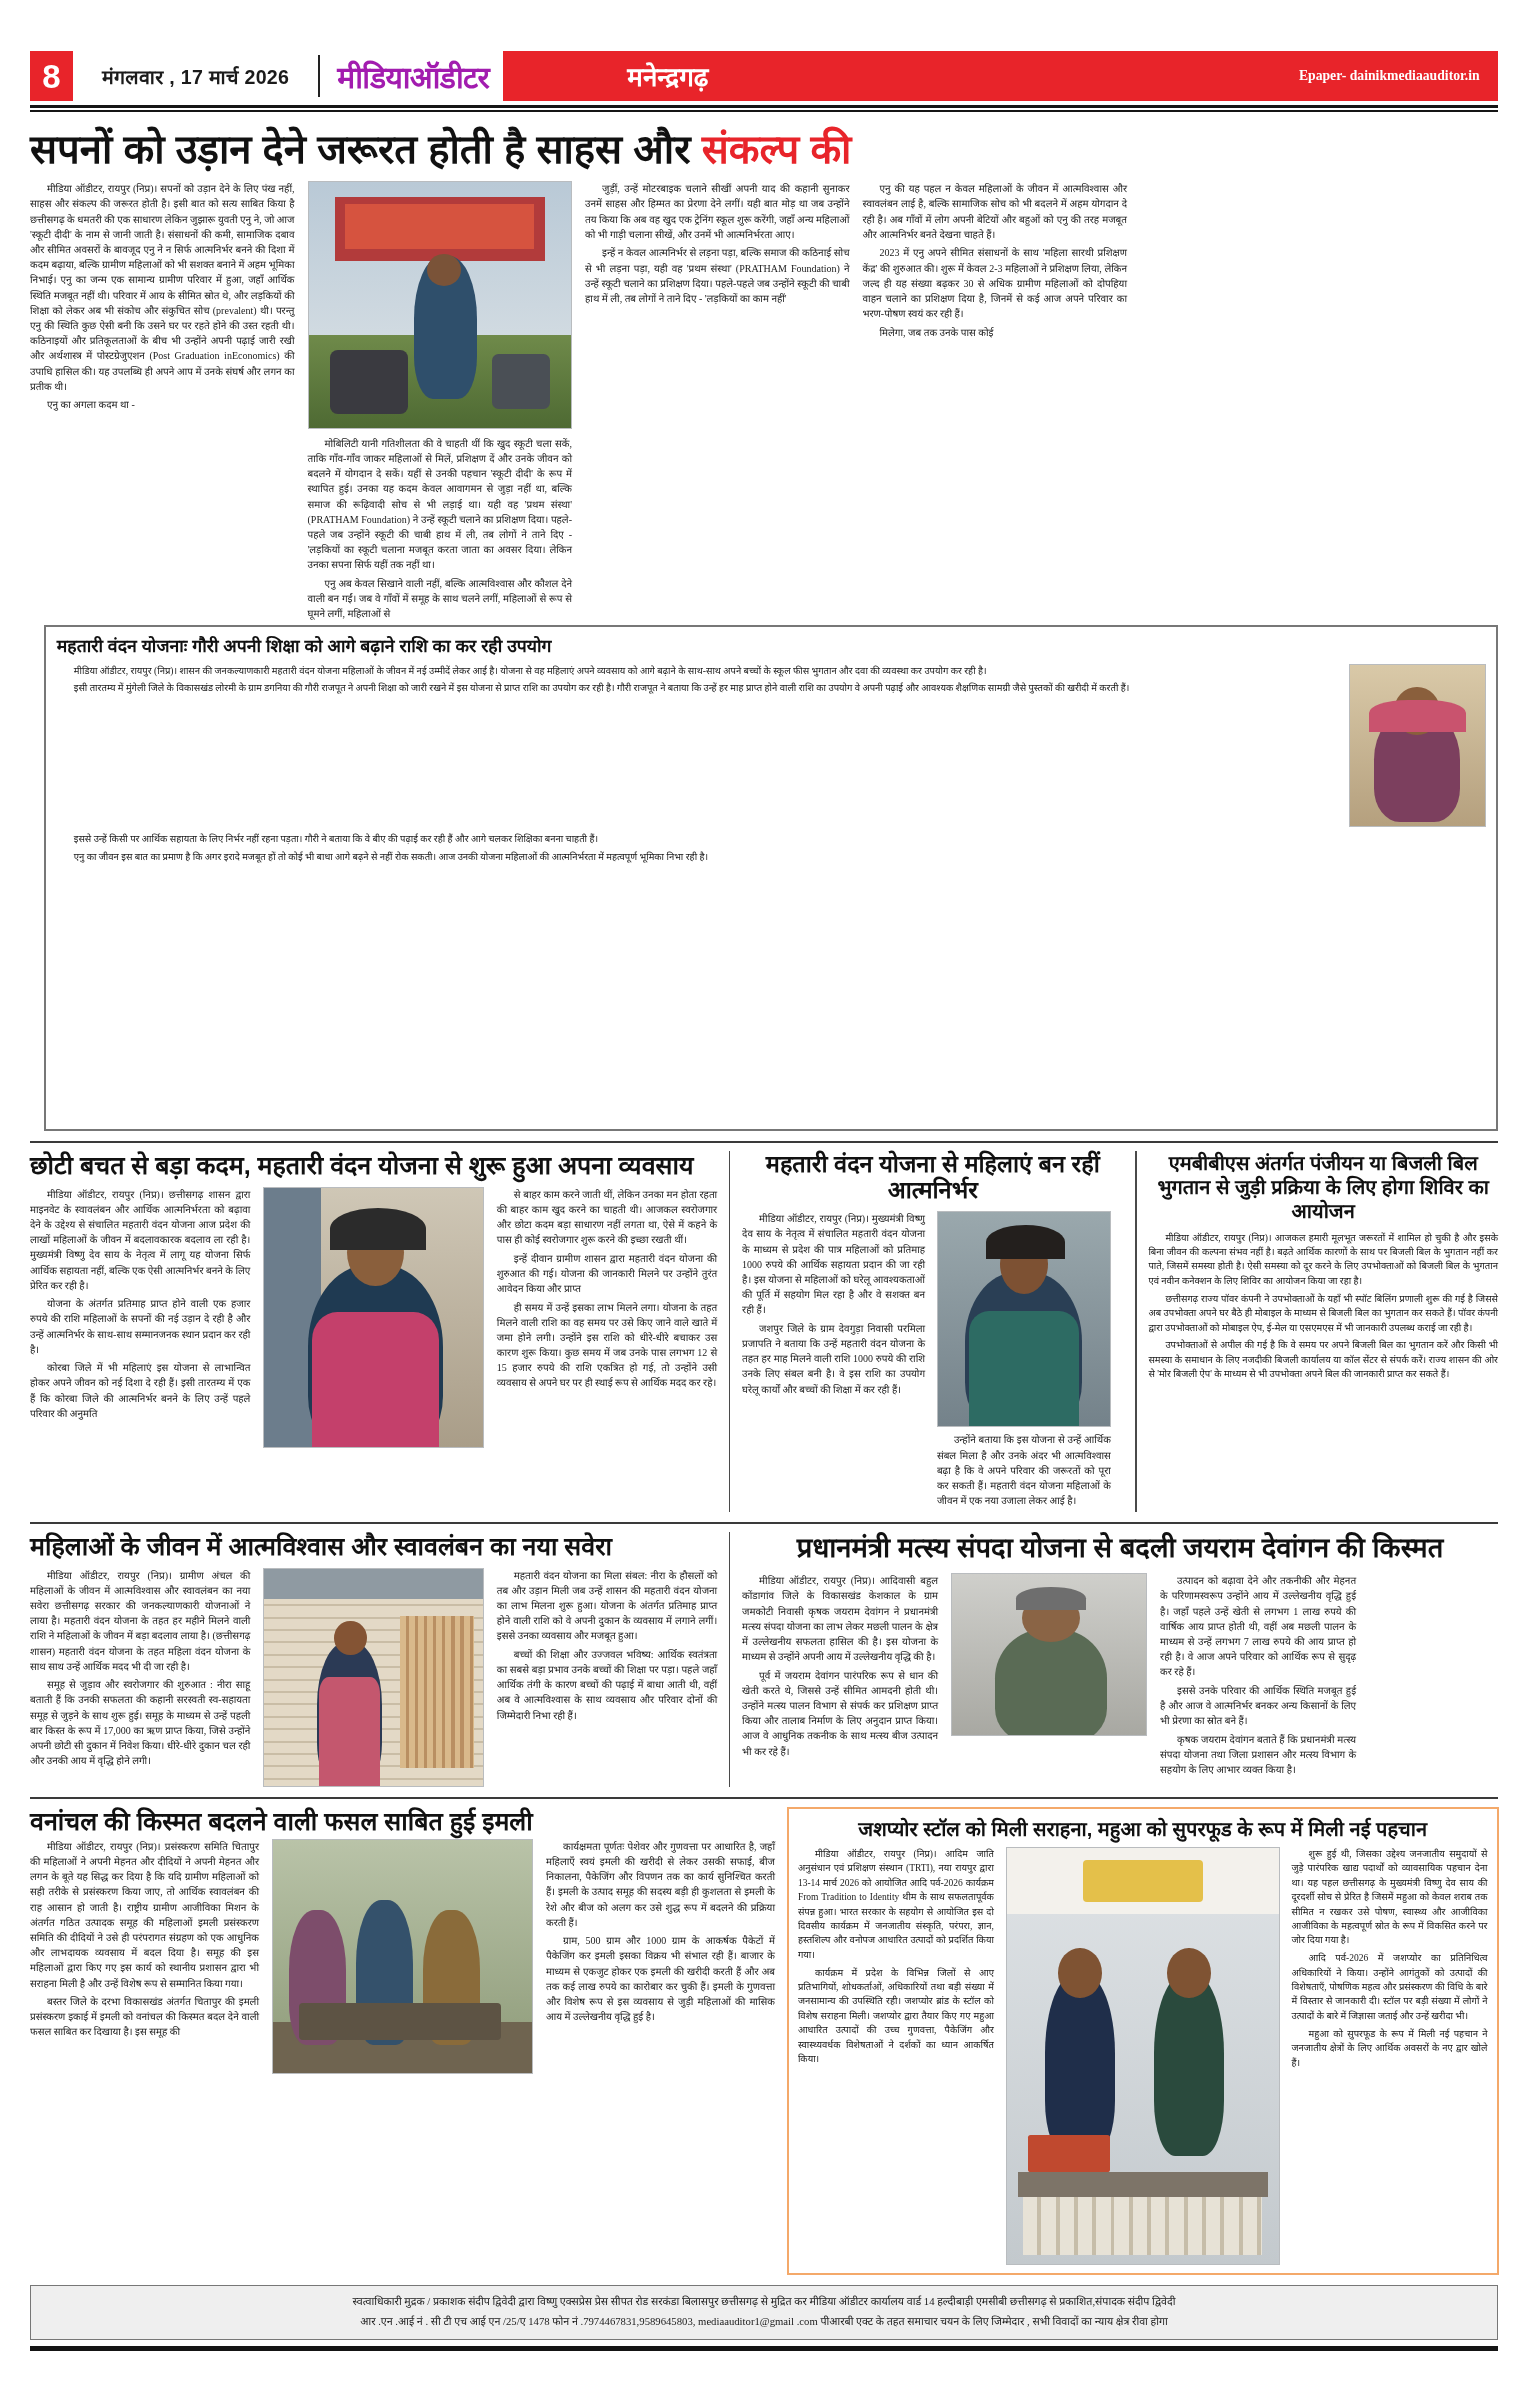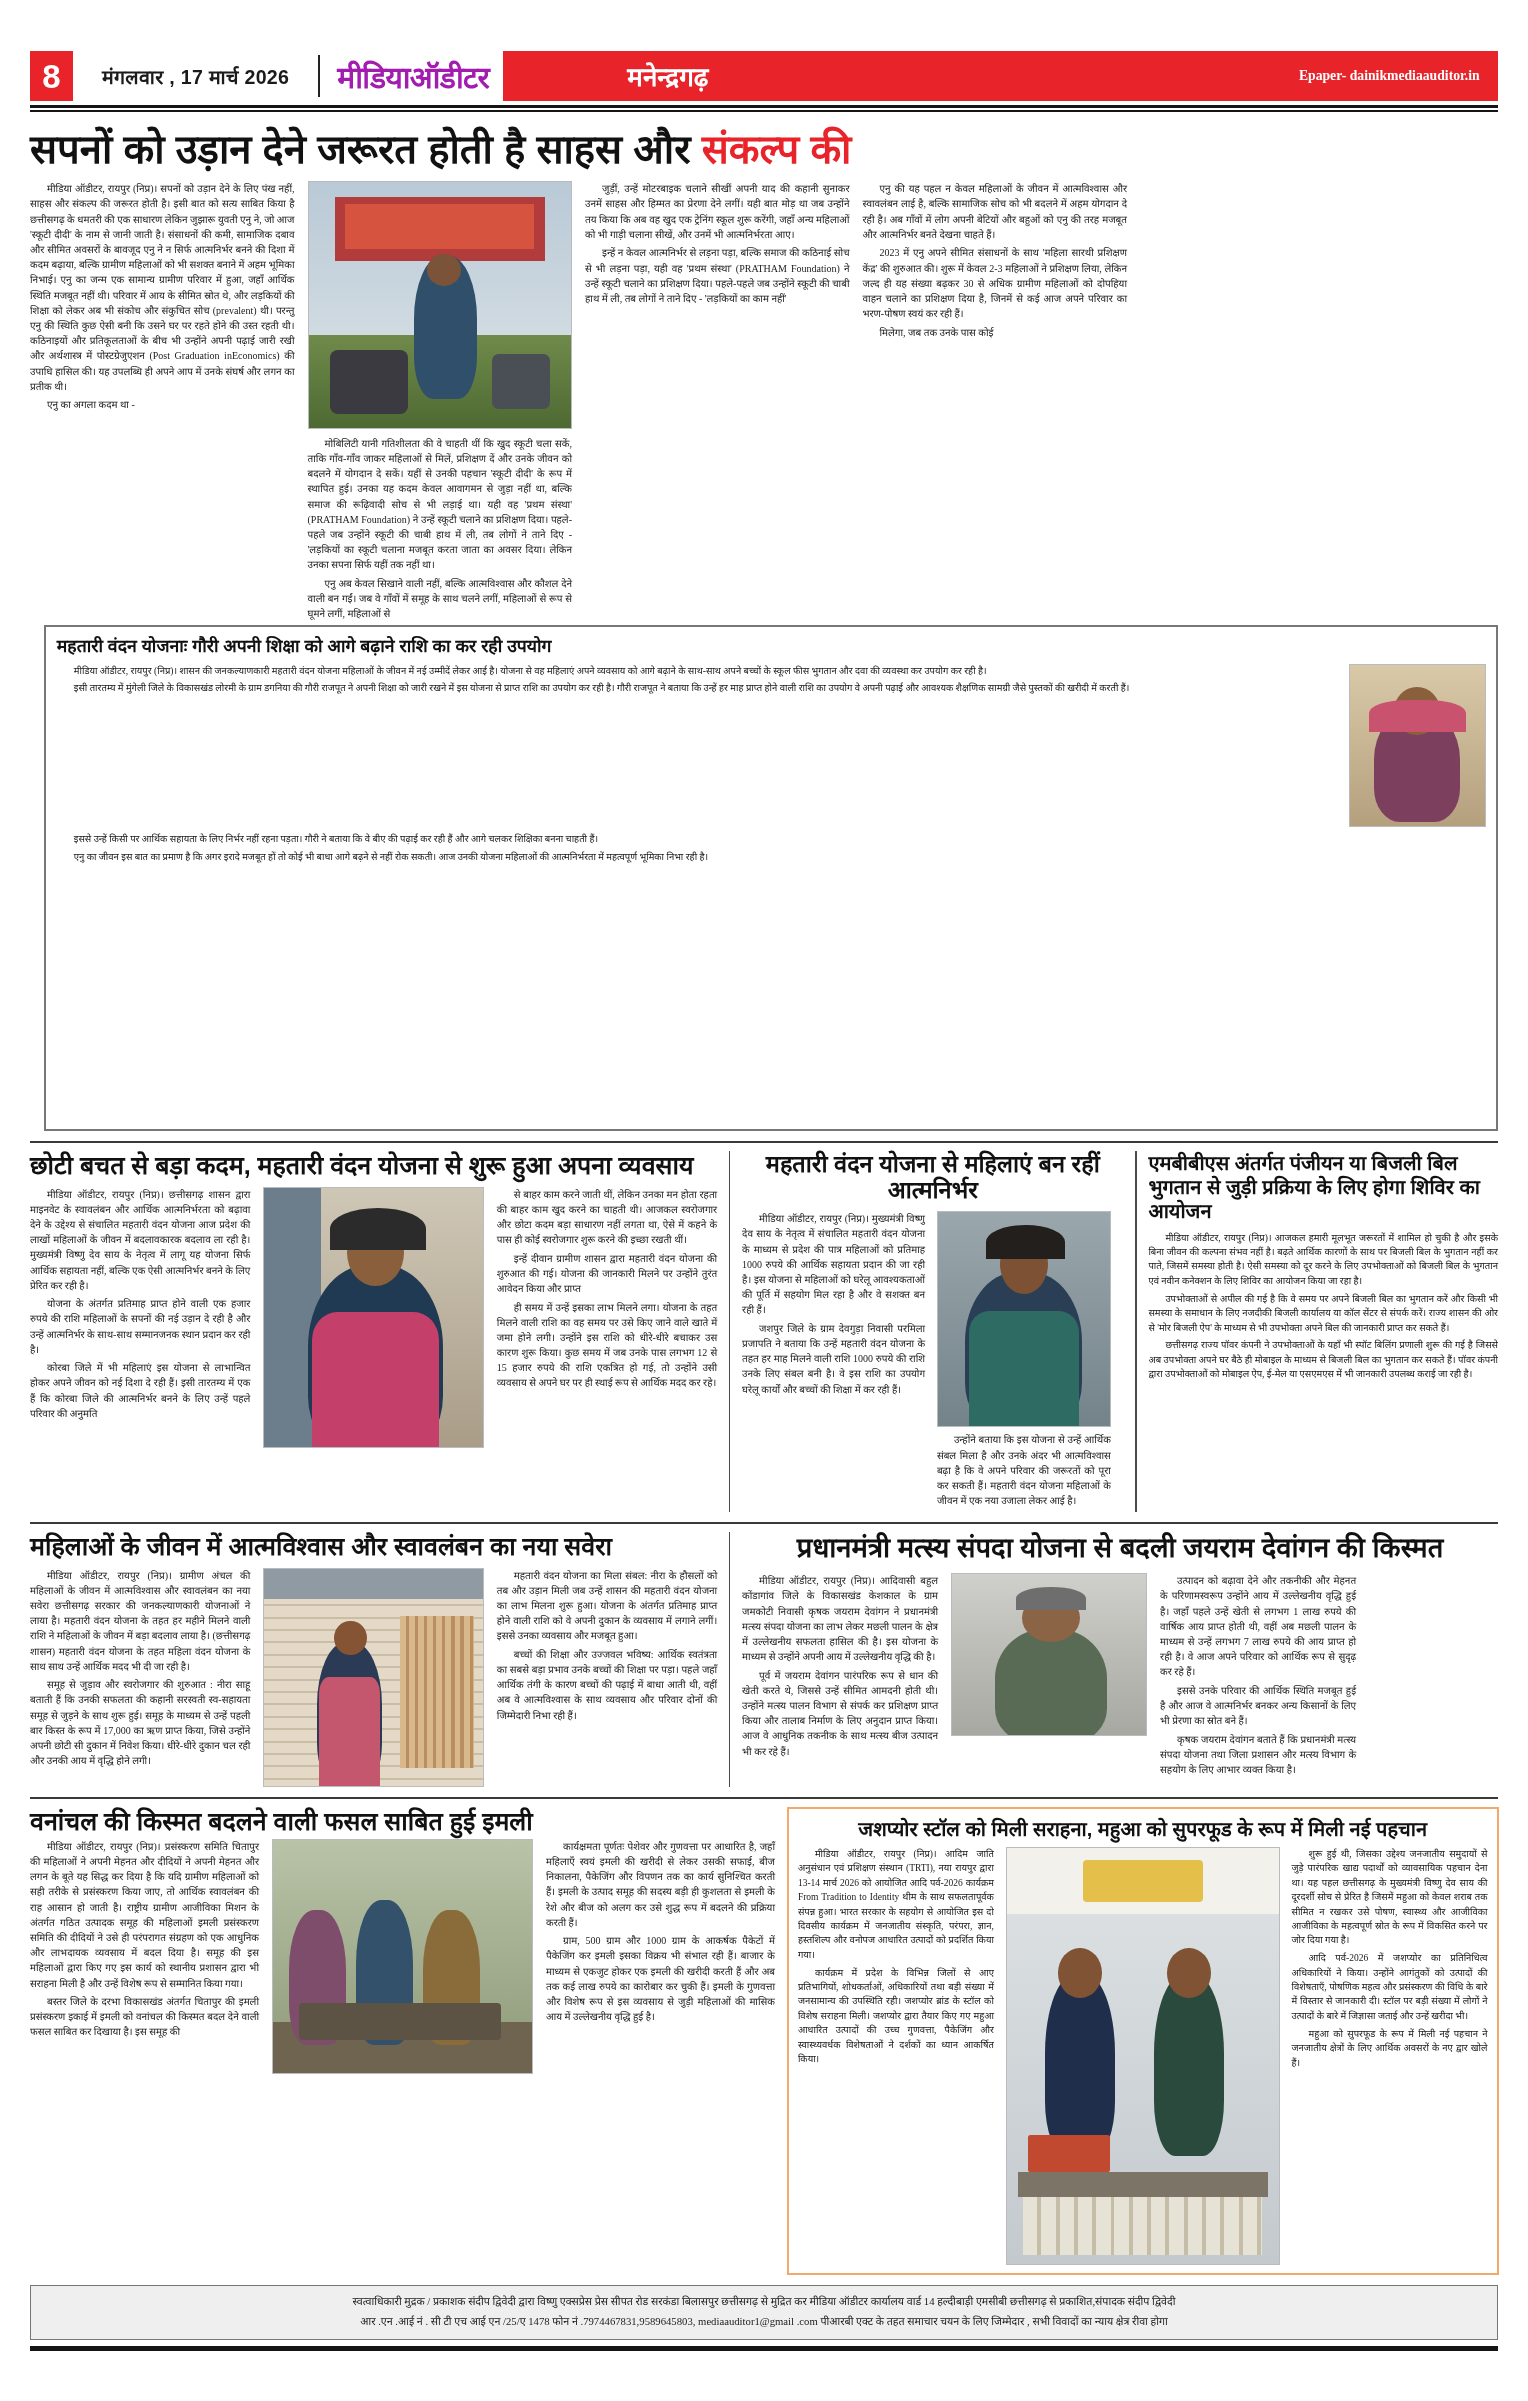--- a/index.html
+++ b/index.html
@@ -297,25 +297,25 @@
           <div class="body-col" style="margin-top:5.2px;">
             <p>उन्होंने बताया कि इस योजना से उन्हें आर्थिक संबल मिला है और उनके अंदर भी आत्मविश्वास बढ़ा है कि वे अपने परिवार की जरूरतों को पूरा कर सकती हैं। महतारी वंदन योजना महिलाओं के जीवन में एक नया उजाला लेकर आई है।</p>
           </div>
         </div>
       </div>
     </div>
 
     <div class="divider-v"></div>
 
     <div style="flex:1;padding-left:11.8px;">
-      <div class="hd1" style="font-size:20px;line-height:1.2;margin-bottom:7.8px;">एमबीबीएस अंतर्गत पंजीयन या बिजली बिल भुगतान से जुड़ी प्रक्रिया के लिए होगा शिविर का आयोजन</div>
+      <div class="hd1" style="font-size:20px;text-align:center;line-height:1.2;margin-bottom:7.8px;">एमबीबीएस अंतर्गत पंजीयन या बिजली बिल भुगतान से जुड़ी प्रक्रिया के लिए होगा शिविर का आयोजन</div>
       <div class="body-col" style="font-size:9.5px;">
         <p>मीडिया ऑडीटर, रायपुर (निप्र)। आजकल हमारी मूलभूत जरूरतों में शामिल हो चुकी है और इसके बिना जीवन की कल्पना संभव नहीं है। बढ़ते आर्थिक कारणों के साथ पर बिजली बिल के भुगतान नहीं कर पाते, जिसमें समस्या होती है। ऐसी समस्या को दूर करने के लिए उपभोक्ताओं को बिजली बिल के भुगतान एवं नवीन कनेक्शन के लिए शिविर का आयोजन किया जा रहा है।</p>
+        <p>छत्तीसगढ़ राज्य पॉवर कंपनी ने उपभोक्ताओं के यहाँ भी स्पॉट बिलिंग प्रणाली शुरू की गई है जिससे अब उपभोक्ता अपने घर बैठे ही मोबाइल के माध्यम से बिजली बिल का भुगतान कर सकते हैं। पॉवर कंपनी द्वारा उपभोक्ताओं को मोबाइल ऐप, ई-मेल या एसएमएस में भी जानकारी उपलब्ध कराई जा रही है।</p>
         <p>उपभोक्ताओं से अपील की गई है कि वे समय पर अपने बिजली बिल का भुगतान करें और किसी भी समस्या के समाधान के लिए नजदीकी बिजली कार्यालय या कॉल सेंटर से संपर्क करें। राज्य शासन की ओर से 'मोर बिजली ऐप' के माध्यम से भी उपभोक्ता अपने बिल की जानकारी प्राप्त कर सकते हैं।</p>
-        <p>छत्तीसगढ़ राज्य पॉवर कंपनी ने उपभोक्ताओं के यहाँ भी स्पॉट बिलिंग प्रणाली शुरू की गई है जिससे अब उपभोक्ता अपने घर बैठे ही मोबाइल के माध्यम से बिजली बिल का भुगतान कर सकते हैं। पॉवर कंपनी द्वारा उपभोक्ताओं को मोबाइल ऐप, ई-मेल या एसएमएस में भी जानकारी उपलब्ध कराई जा रही है।</p>
       </div>
     </div>
   </div>
 
   <div class="hsep"></div>
 
   <div style="display:flex;">
 
     <div style="width:699px;padding-right:11.8px;">
       <div class="hd1" style="font-size:25px;margin-bottom:7.8px;">महिलाओं के जीवन में आत्मविश्वास और स्वावलंबन का नया सवेरा</div>

